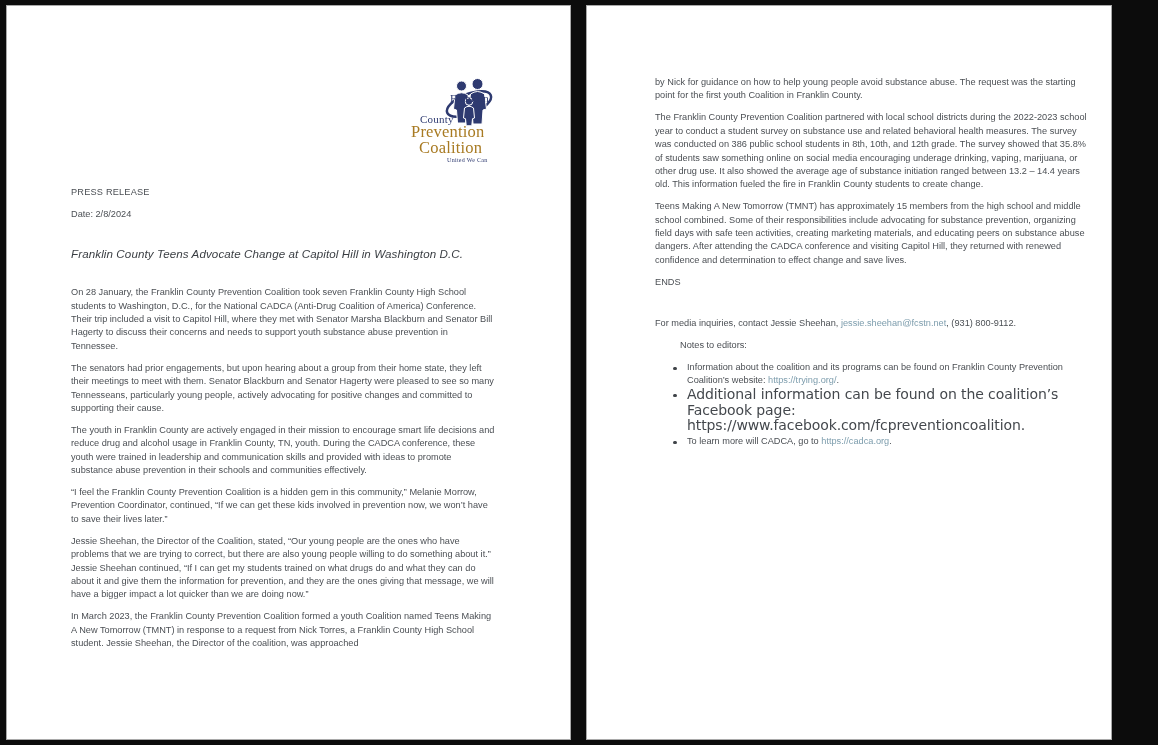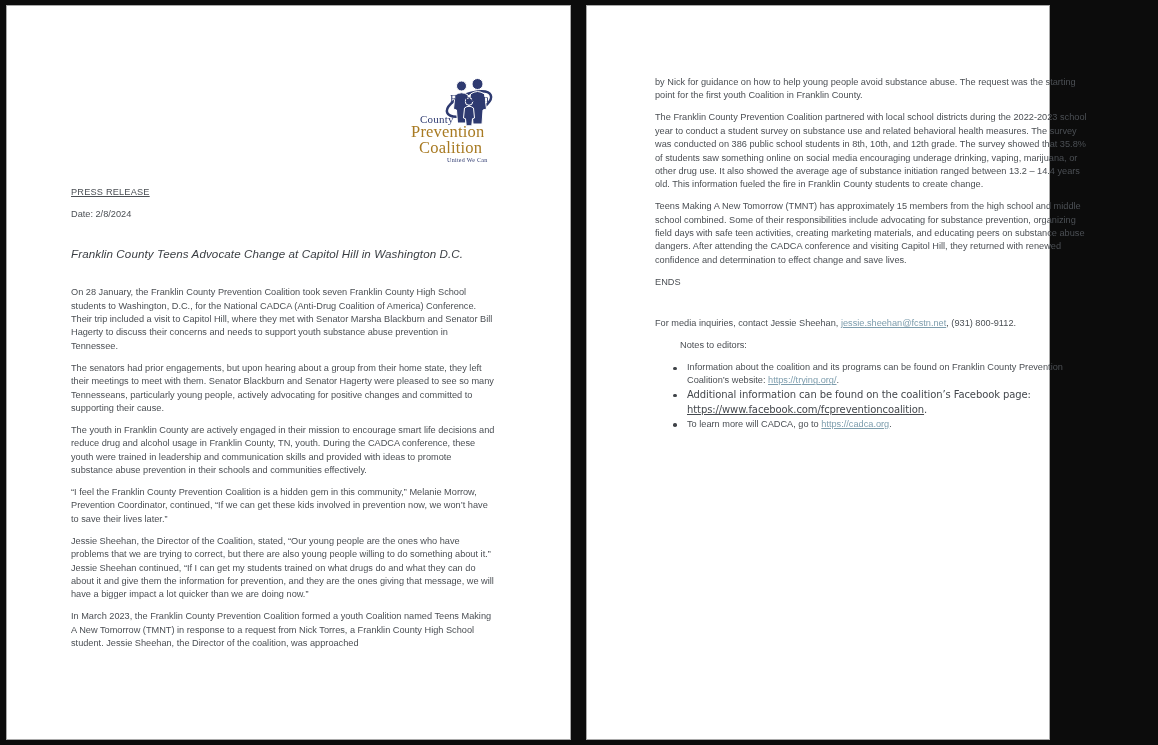--- a/index.html
+++ b/index.html
@@ -11,21 +11,21 @@
     overflow:hidden;
   }
   .page {
     position:absolute;
     top:5px;
     height:735px;
     background:#ffffff;
     border:1px solid #a9a9a9;
   }
   .page-1 { left:6px;  width:565px; }
-  .page-2 { left:586px; width:464px; }
+  .page-2 { left:586px; width:526px; }
 
   
   .logo {
     position:absolute;
     left:403px; top:72px;
     width:94px; height:86px;
   }
   .logo .figures {
     position:absolute;
     left:32px; top:0;
@@ -62,21 +62,21 @@
 
   
   .content-1 {
     position:absolute;
     left:64px; top:180px;
     width:424px;
     color:#4b4f54;
     font-size:9.2px;
     line-height:13.4px;
   }
-  .press-release { letter-spacing:.2px;text-decoration:underline; }
+  .press-release { letter-spacing:.2px; }
   .date-line { margin-top:9px; }
   .doc-title {
     margin-top:25px;
     margin-bottom:26px;
     font-size:11.6px;
     font-weight:400;
     color:#3a3e43;
     white-space:nowrap;
     letter-spacing:.1px;
     font-style:italic;
@@ -90,40 +90,39 @@
     width:432px;
     color:#4b4f54;
     font-size:9.2px;
     line-height:13.4px;
   }
   .ends-label { margin-top:1px; }
   .contact-line { margin-top:28px; }
   .notes-label { margin-top:1px; margin-bottom:7px;padding-left:25px; }
   .link {
     color:#7d9dad;
-    text-decoration:underline;
     cursor:pointer;
   }
   .notes-list { list-style:none; }
   .notes-list li {
     position:relative;
     padding-left:32px;
     margin-bottom:.5px;
   }
   .notes-list li::before {
     content:"";
     position:absolute;
     left:18px; top:5.5px;
     width:3.5px; height:3.5px;
     border-radius:50%;
     background:#3f4348;
   }
   .alt-font {
     font-family:"DejaVu Sans", sans-serif;
-    font-size:10px;
+    font-size:14px;
     letter-spacing:-.1px;
     color:#44484d;
   }
 </style>
 </head>
 <body>
 
 <div class="page page-1">
 
   <div class="logo">

